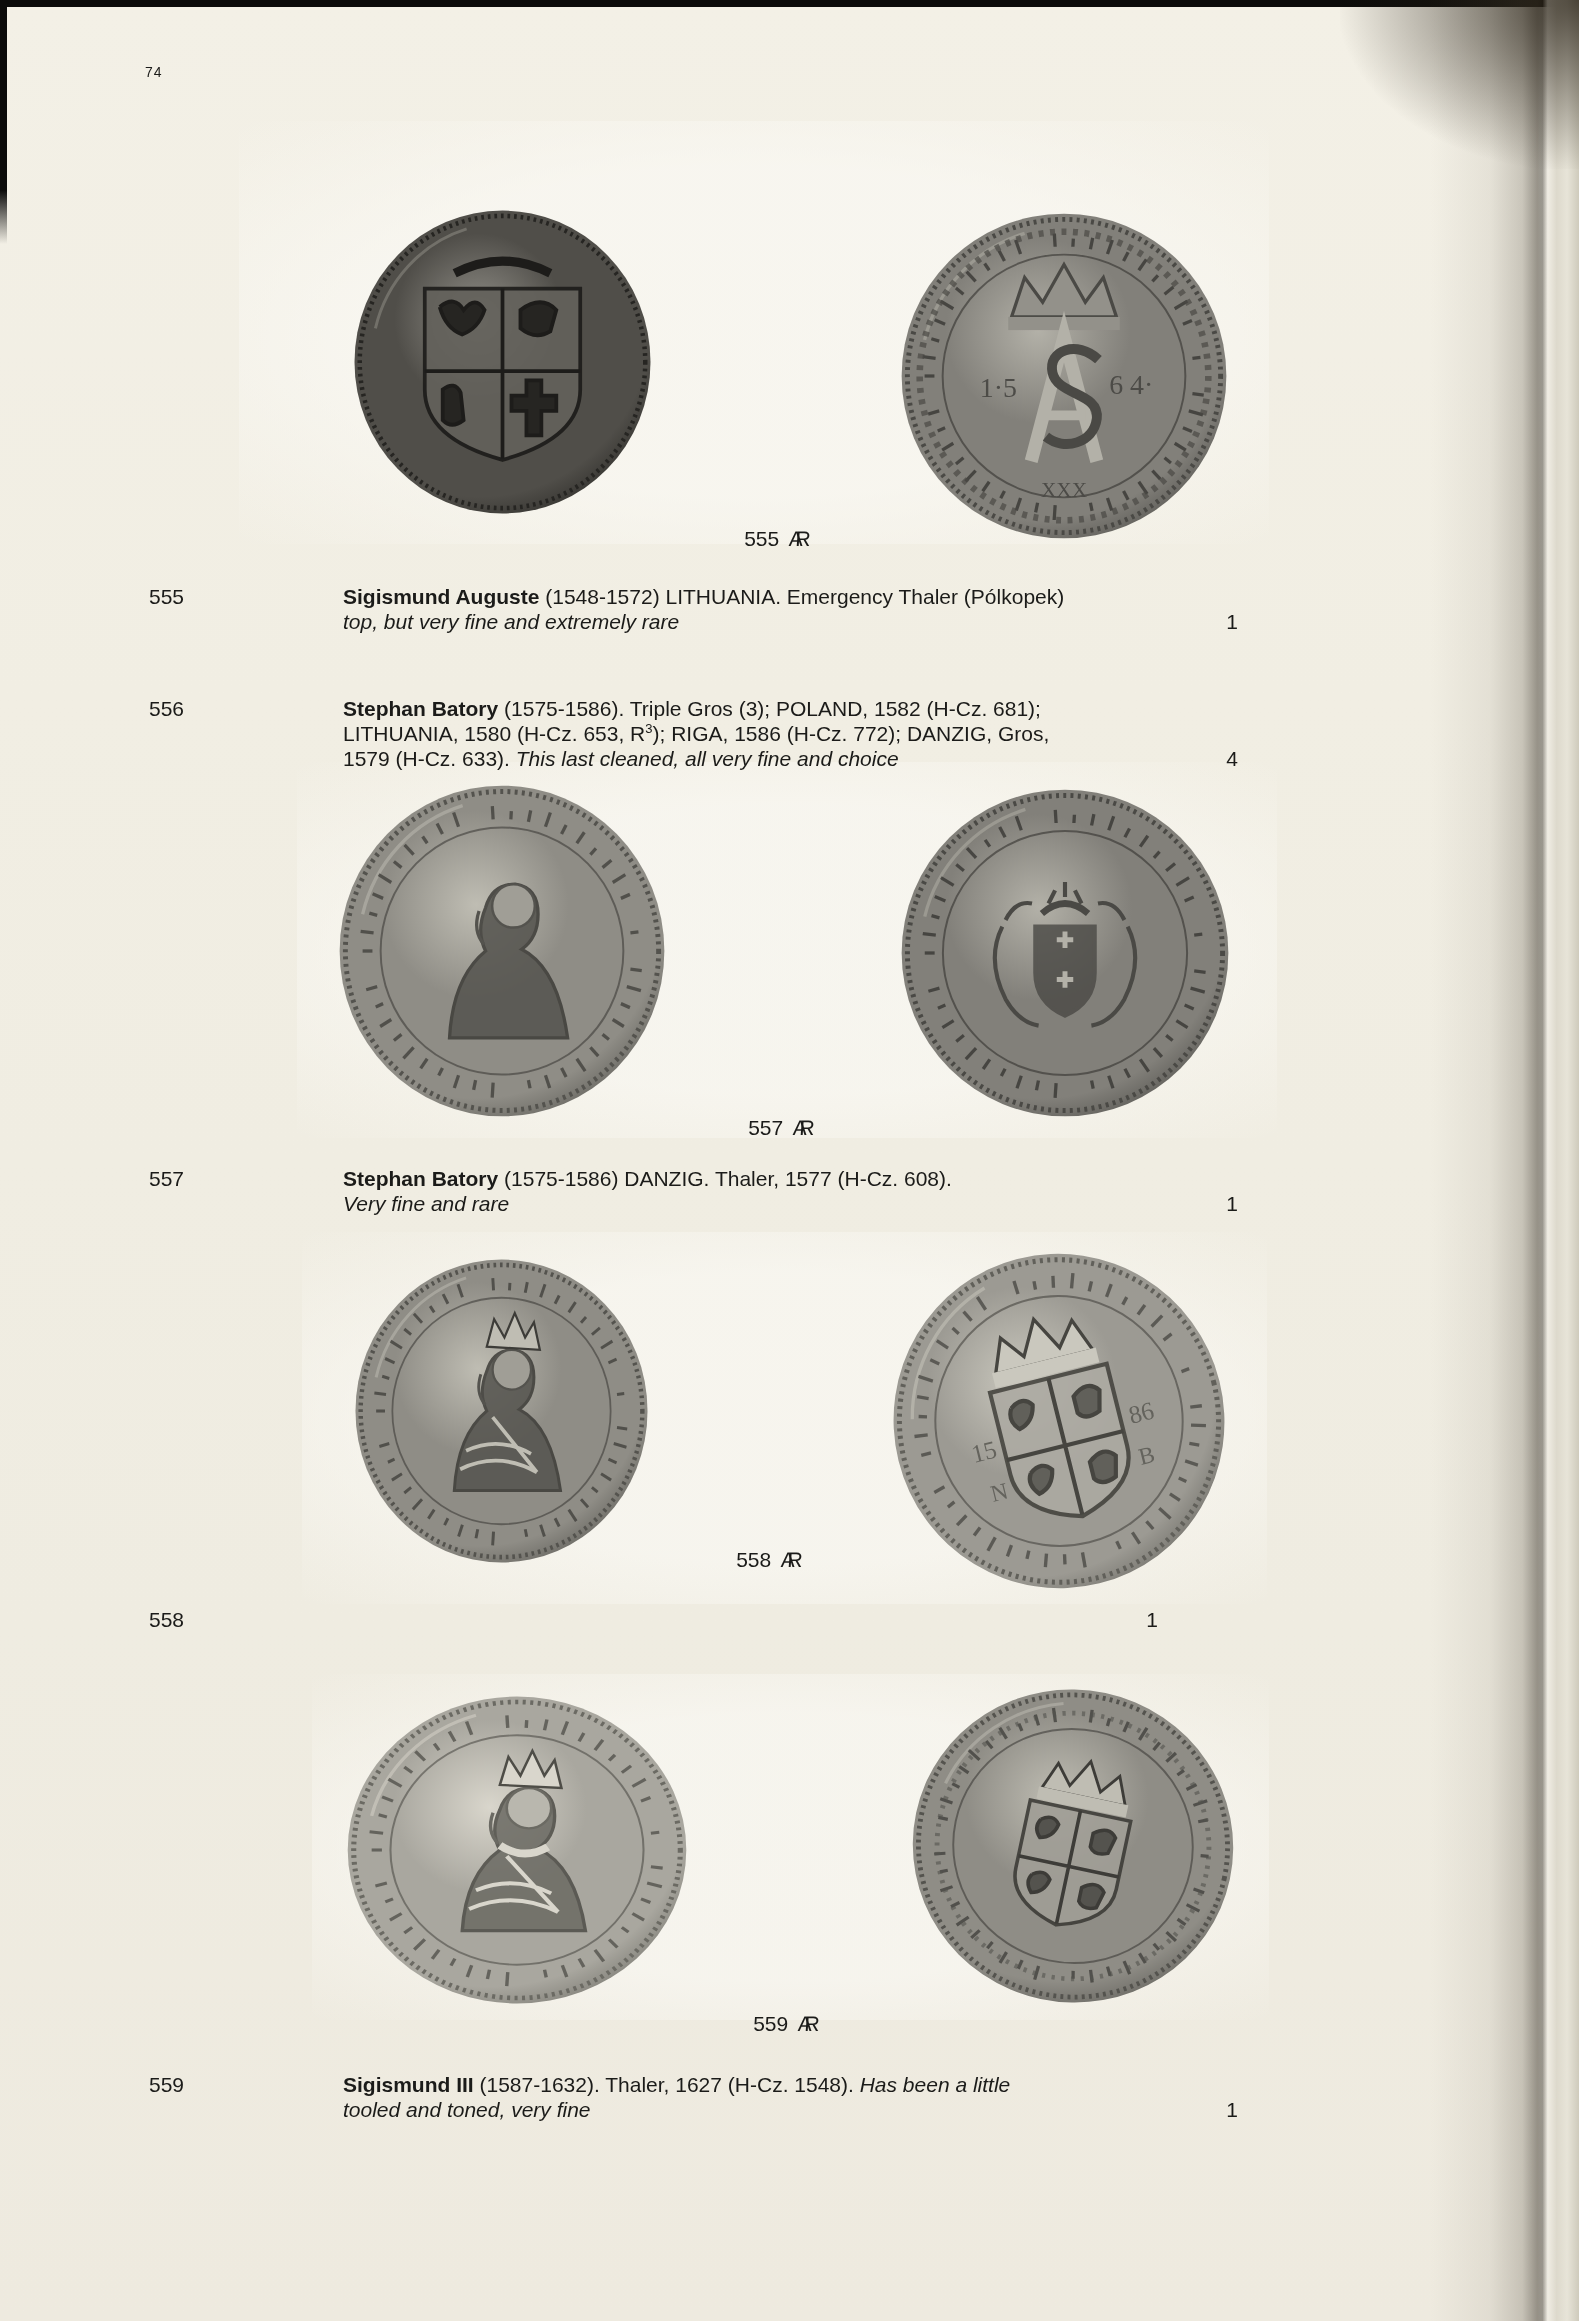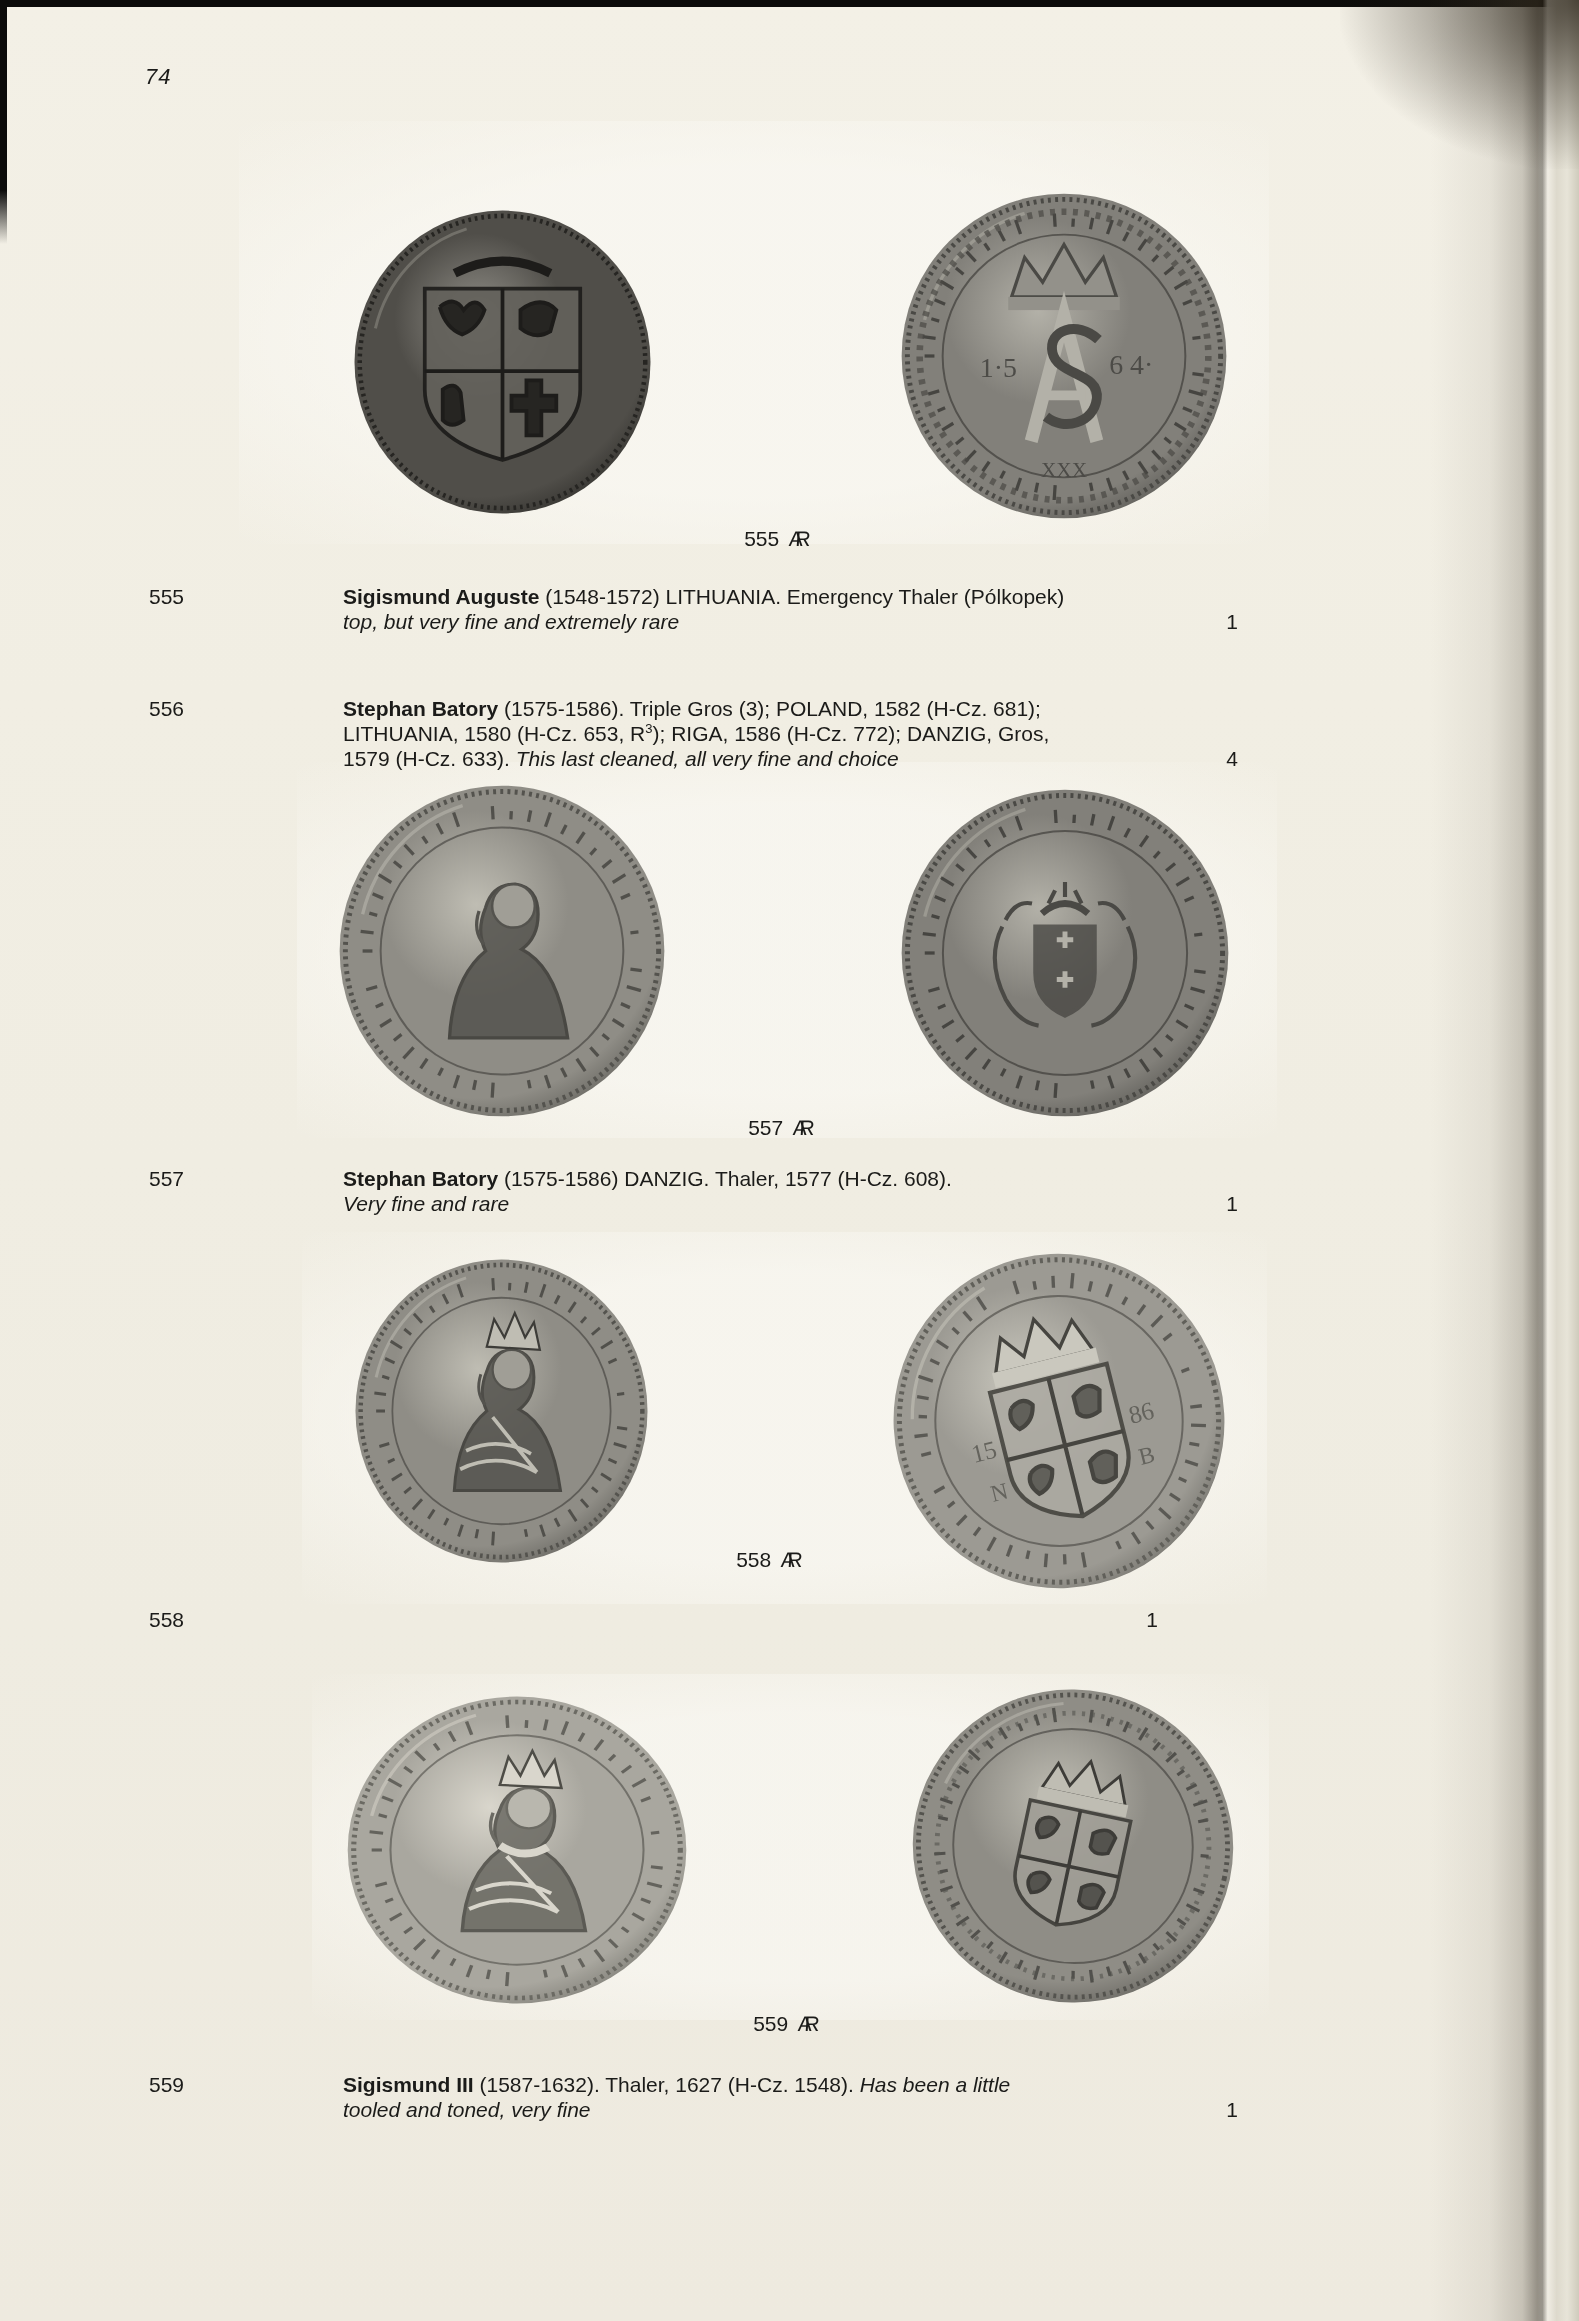--- a/index.html
+++ b/index.html
@@ -20,21 +20,21 @@
     background:linear-gradient(to right,
       rgba(110,102,88,0) 0%,
       rgba(110,102,88,0.10) 40%,
       rgba(95,88,75,0.28) 62%,
       rgba(62,56,46,0.50) 72%,
       rgba(35,31,25,0.42) 75.5%,
       rgba(240,237,228,0.95) 79%,
       #ddd9cc 85%,
       #e7e4d8 92%,
       #cfcbbc 100%);}
-  .page-num{position:absolute;left:145px;top:64px;font-size:22px;font-style:italic;letter-spacing:1px;}
+  .page-num{position:absolute;left:145px;top:64px;font-size:14px;letter-spacing:1px;}
   .photo-bg{position:absolute;background:radial-gradient(ellipse at 50% 50%, rgba(251,250,246,0.6) 55%, rgba(251,250,246,0) 100%);}
   .coin{position:absolute;}
   .coin svg{display:block;}
   .caption{position:absolute;width:299px;text-align:center;font-size:21px;white-space:nowrap;}
   .caption .lig{display:inline-block;margin-left:10px;transform:skewX(-4deg);}
   .caption .lg-a{margin-right:-0.36em;}
   .lot{position:absolute;left:149px;width:1089px;display:grid;grid-template-columns:194px 1fr 80px;font-size:21px;}
   .lot-num{line-height:25px;}
   .lot-lines .ln{white-space:nowrap;line-height:25px;height:25px;}
   .lot-price{align-self:end;text-align:right;line-height:25px;}
@@ -73,21 +73,21 @@
             <path d="M48,52 H152 V118 Q152,150 100,164 Q48,150 48,118 Z" fill="#63615b" opacity="0.9"></path>
             <path d="M100,52 V163 M48,106 H152"></path>
             <path d="M58,64 q10,-8 16,2 q8,-10 14,0 q-4,12 -15,16 q-11,-4 -15,-18" fill="#262522"></path>
             <path d="M112,66 q14,-10 24,0 l-4,14 q-10,6 -20,-2 Z" fill="#262522"></path>
             <path d="M60,118 q8,-6 12,2 l2,18 q-8,6 -14,0 Z" fill="#262522"></path>
             <path d="M116,112 h10 v10 h10 v10 h-10 v16 h-10 v-16 h-10 v-10 h10 Z" fill="#262522"></path>
             <path d="M68,42 Q100,26 132,42" stroke-width="6"></path>
           </g>
         </svg>
       </div>
-      <div class="coin" style="left: 900px; top: 192px; width: 328px; height: 328px;">
+      <div class="coin" style="left: 900px; top: 212px; width: 328px; height: 328px;">
         <svg width="328" height="328" viewBox="0 0 200 200" preserveAspectRatio="none">
           <defs>
             <radialGradient id="g555reverse" cx="42%" cy="36%" r="75%">
               <stop offset="0%" stop-color="#b3b1a8"></stop>
               <stop offset="38%" stop-color="#82807a"></stop>
               <stop offset="78%" stop-color="#82807a"></stop>
               <stop offset="100%" stop-color="#4a4945"></stop>
             </radialGradient>
           </defs>
           <circle cx="100" cy="100" r="99" fill="url(#g555reverse)"></circle>

